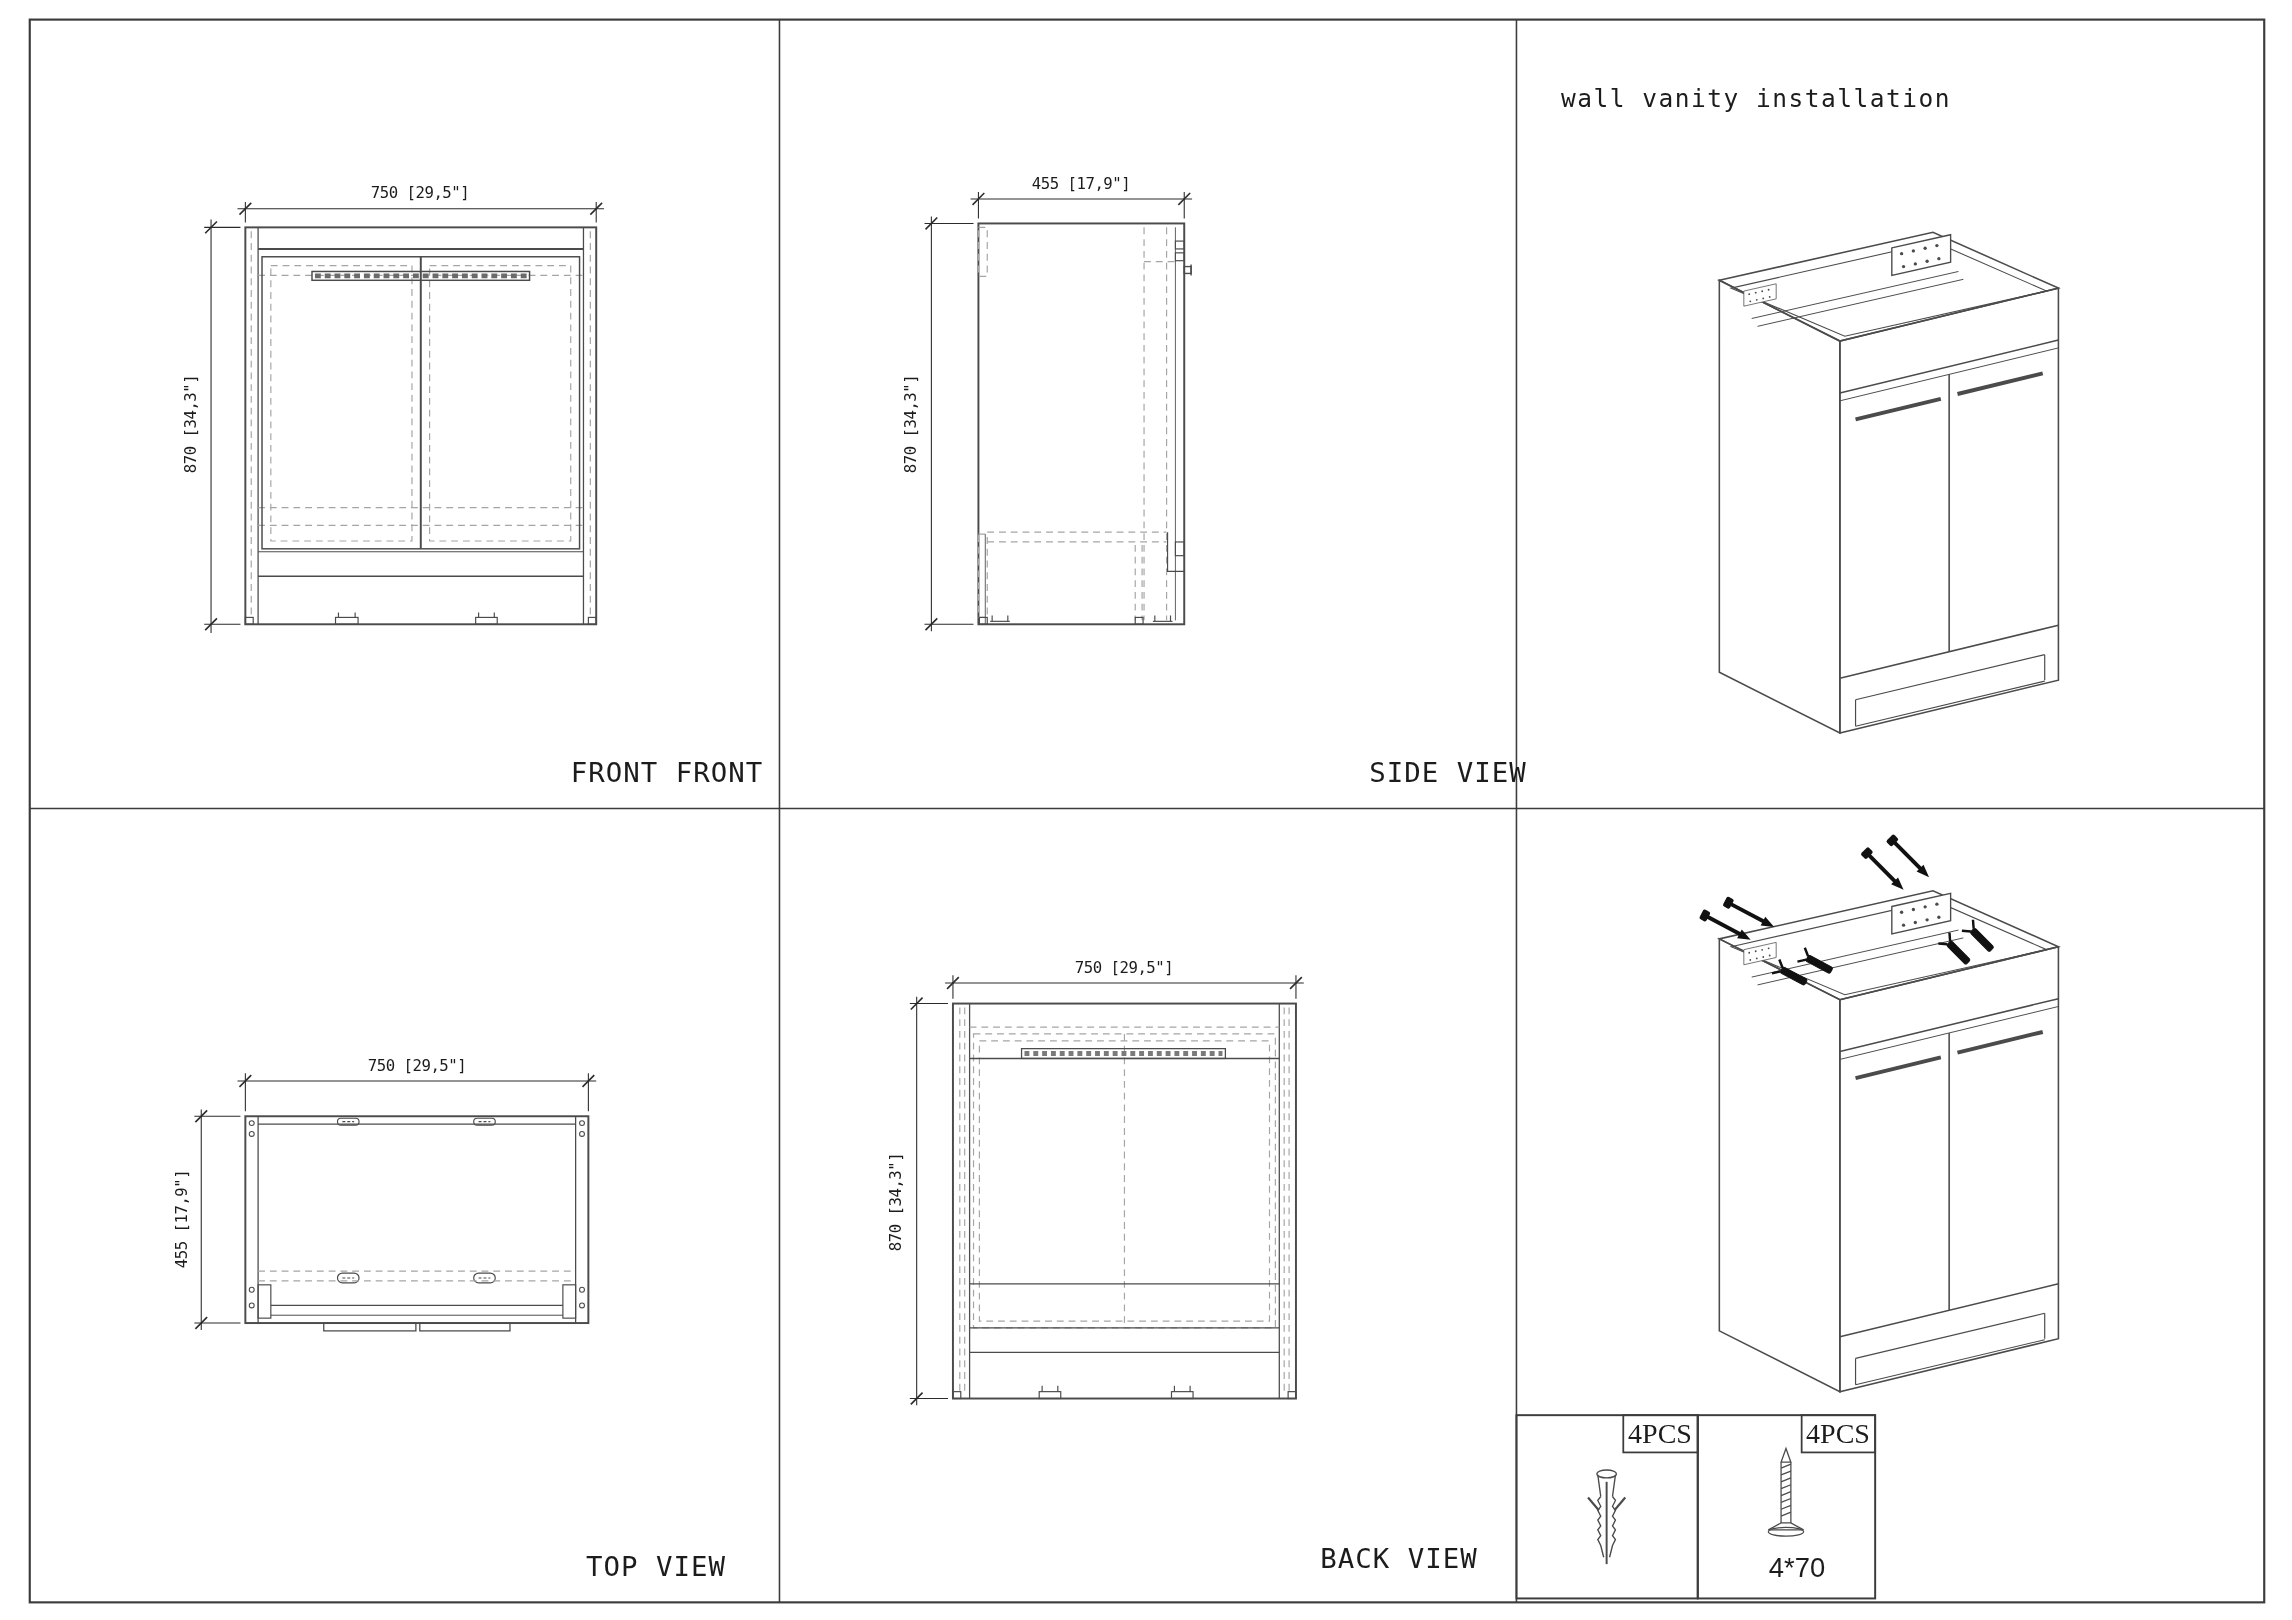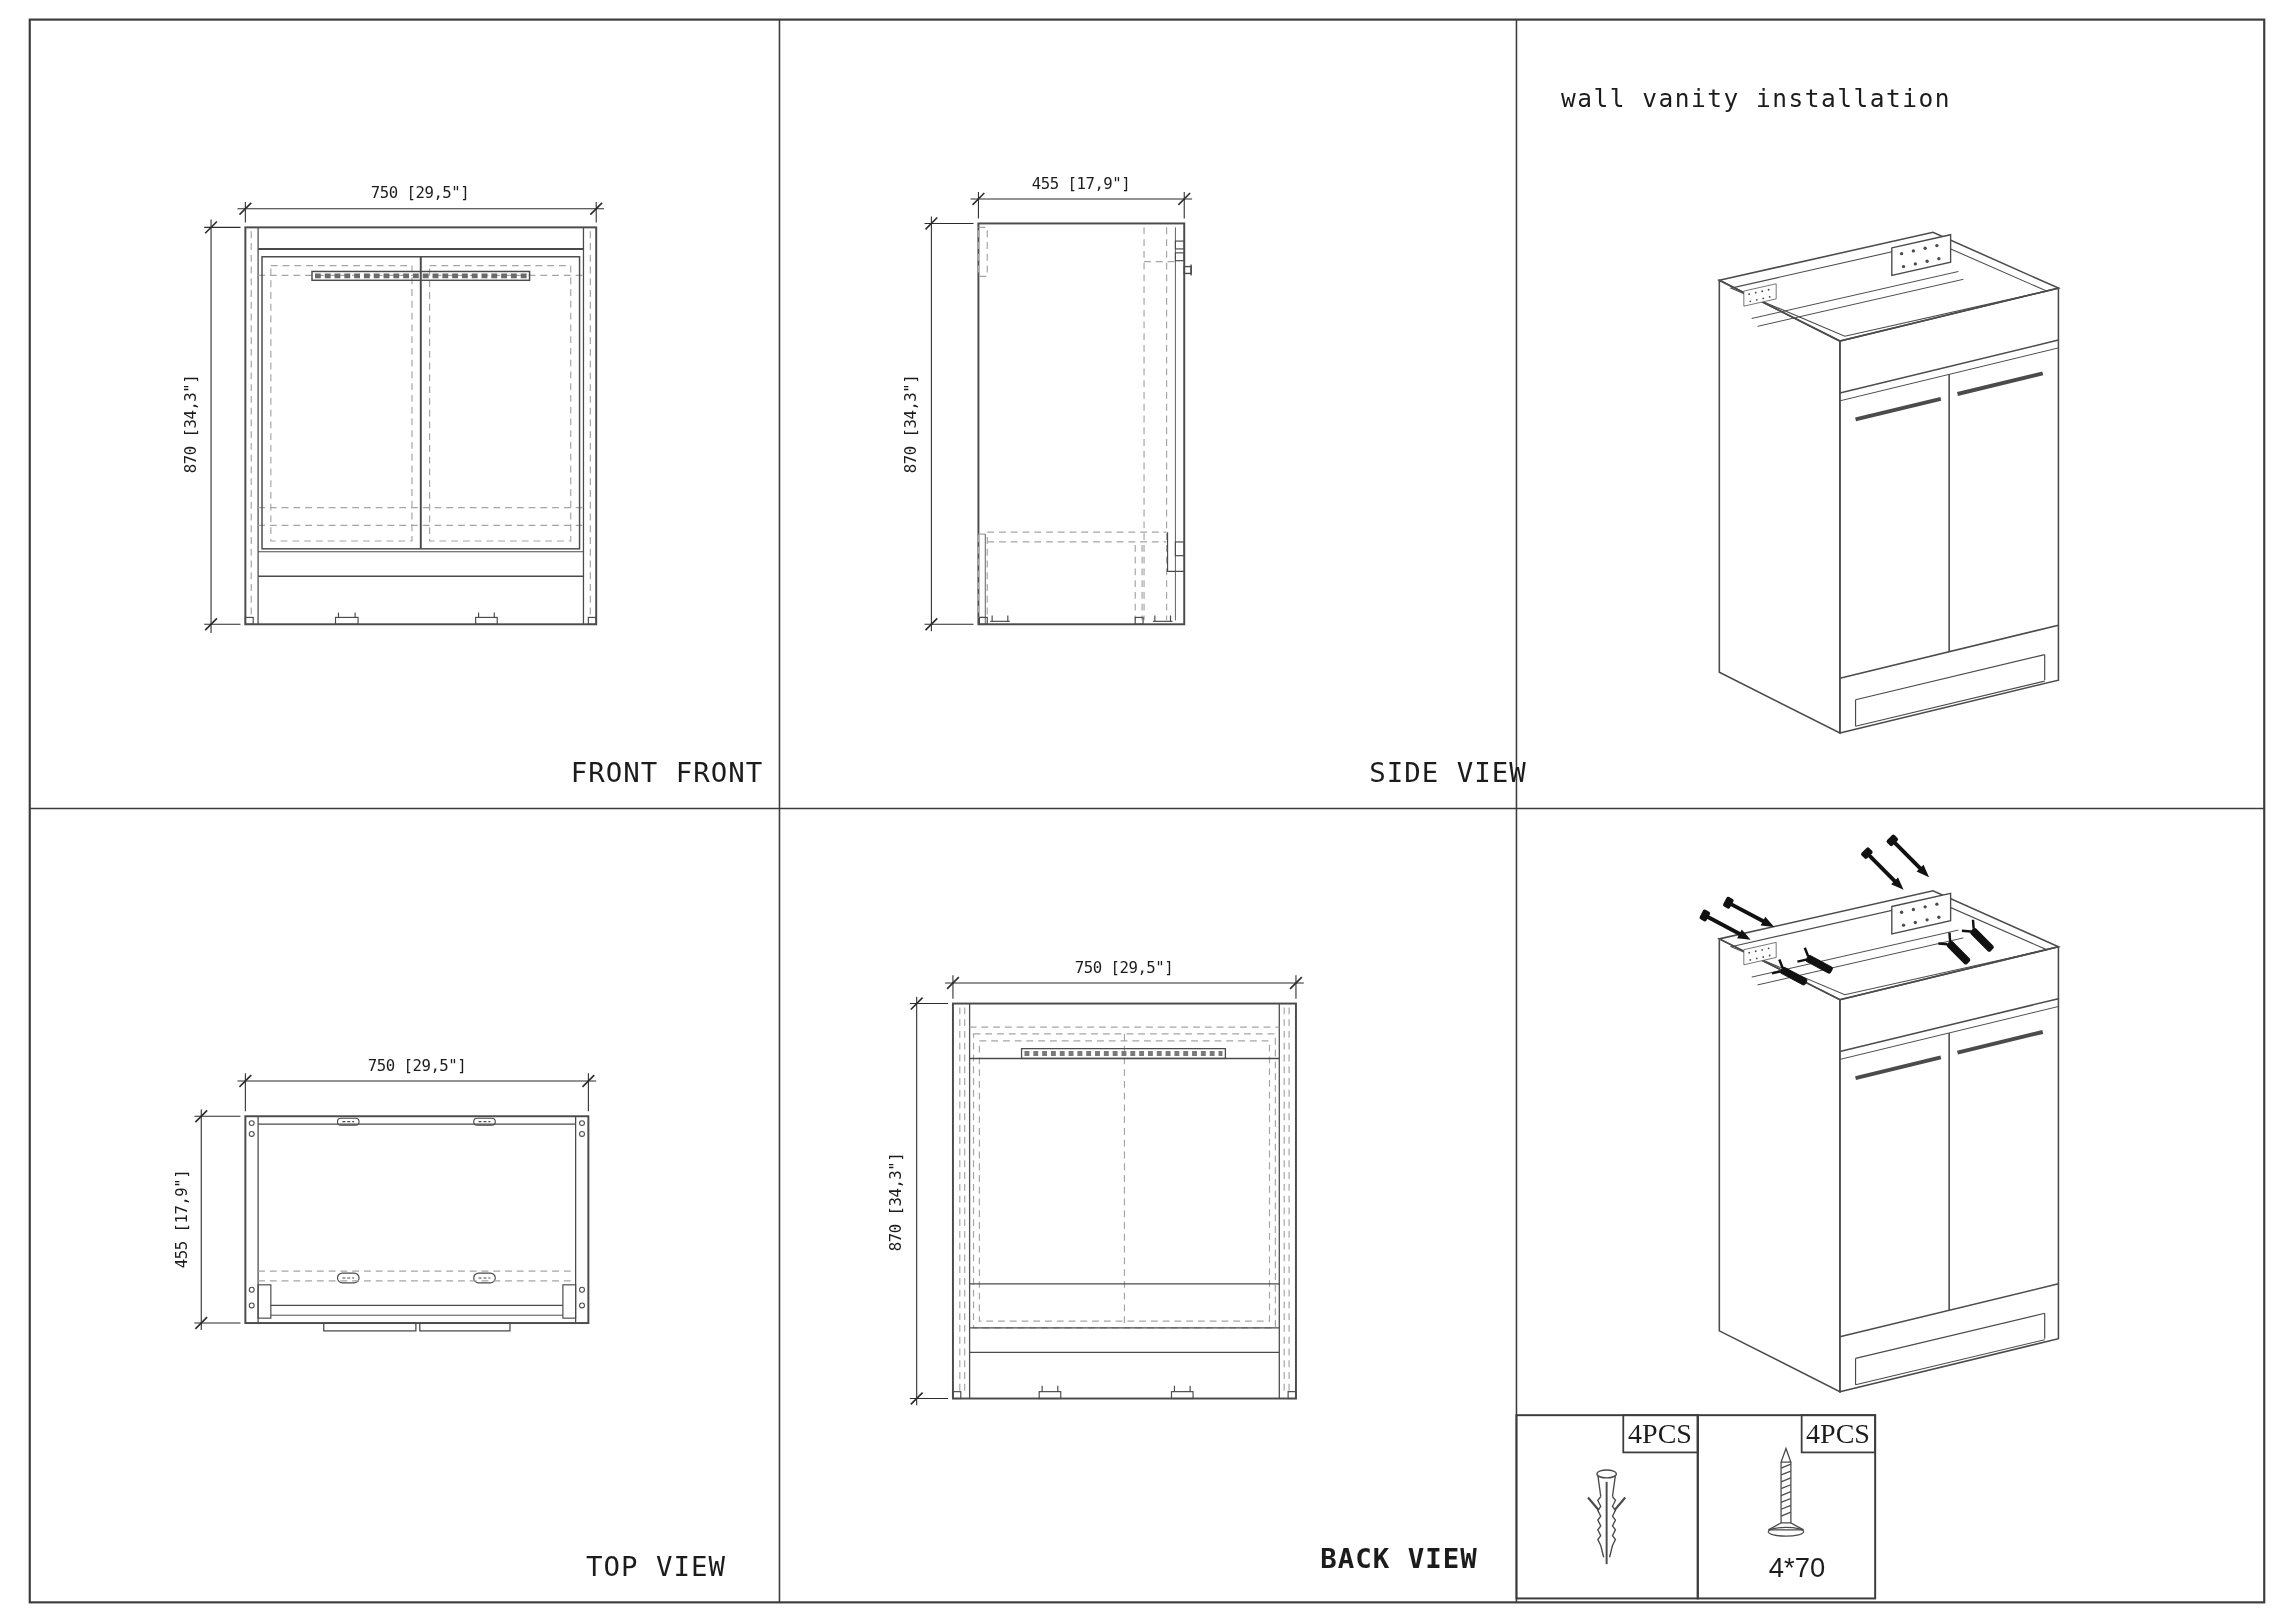--- a/index.html
+++ b/index.html
@@ -326,20 +326,20 @@
   <div class="lbl dim" style="left:1081px;top:183px;">455 [17,9"]</div>
   <div class="lbl dim vert" style="left:910px;top:424px;">870 [34,3"]</div>
   <div class="lbl view-label" style="left:1448px;top:772px;">SIDE VIEW</div>
 
   <div class="lbl dim" style="left:417px;top:1065px;">750 [29,5"]</div>
   <div class="lbl dim vert" style="left:181px;top:1219px;">455 [17,9"]</div>
   <div class="lbl view-label" style="left:656px;top:1558px;margin-top:8px;">TOP VIEW</div>
 
   <div class="lbl dim" style="left:1124px;top:967px;">750 [29,5"]</div>
   <div class="lbl dim vert" style="left:895px;top:1202px;">870 [34,3"]</div>
-  <div class="lbl view-label" style="left:1399px;top:1558px;font-weight:bold;">BACK VIEW</div>
+  <div class="lbl view-label" style="left:1399px;top:1558px;">BACK VIEW</div>
 
   <div class="lbl qty" style="left:1660px;top:1434px;">4PCS</div>
   <div class="lbl qty" style="left:1838px;top:1434px;">4PCS</div>
   <div class="lbl size-label" style="left:1797px;top:1568px;">4*70</div>
 
 </div>
 
 
 </body></html>

